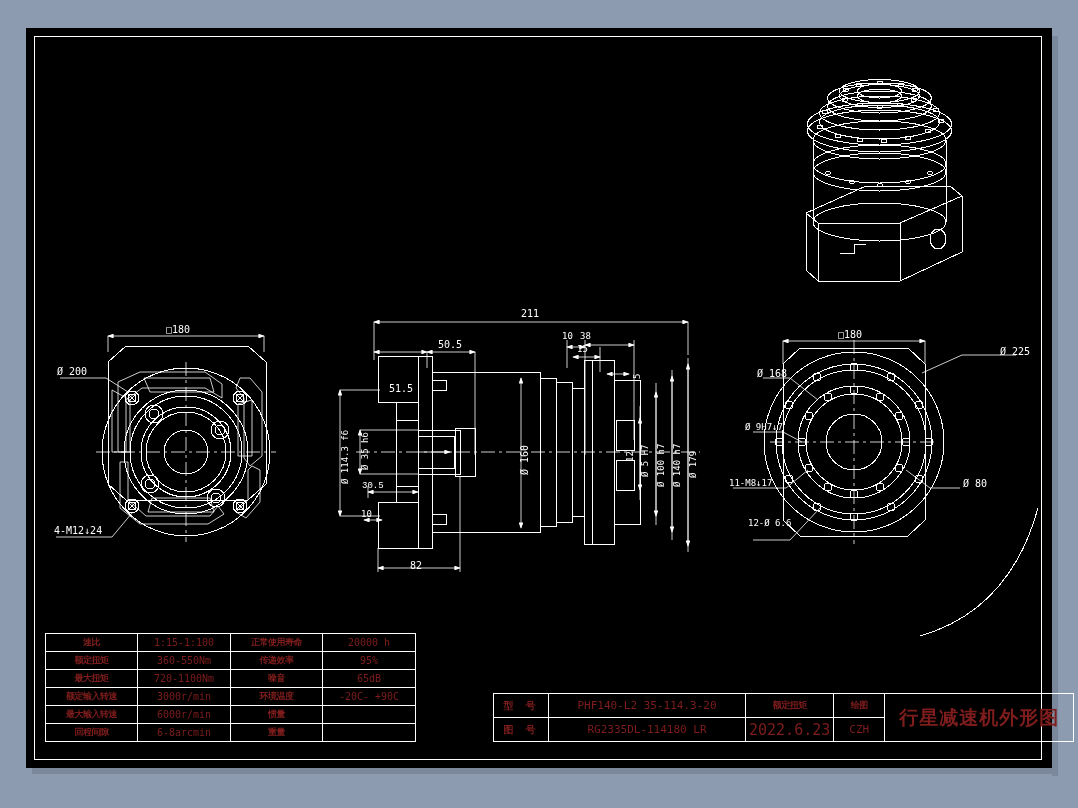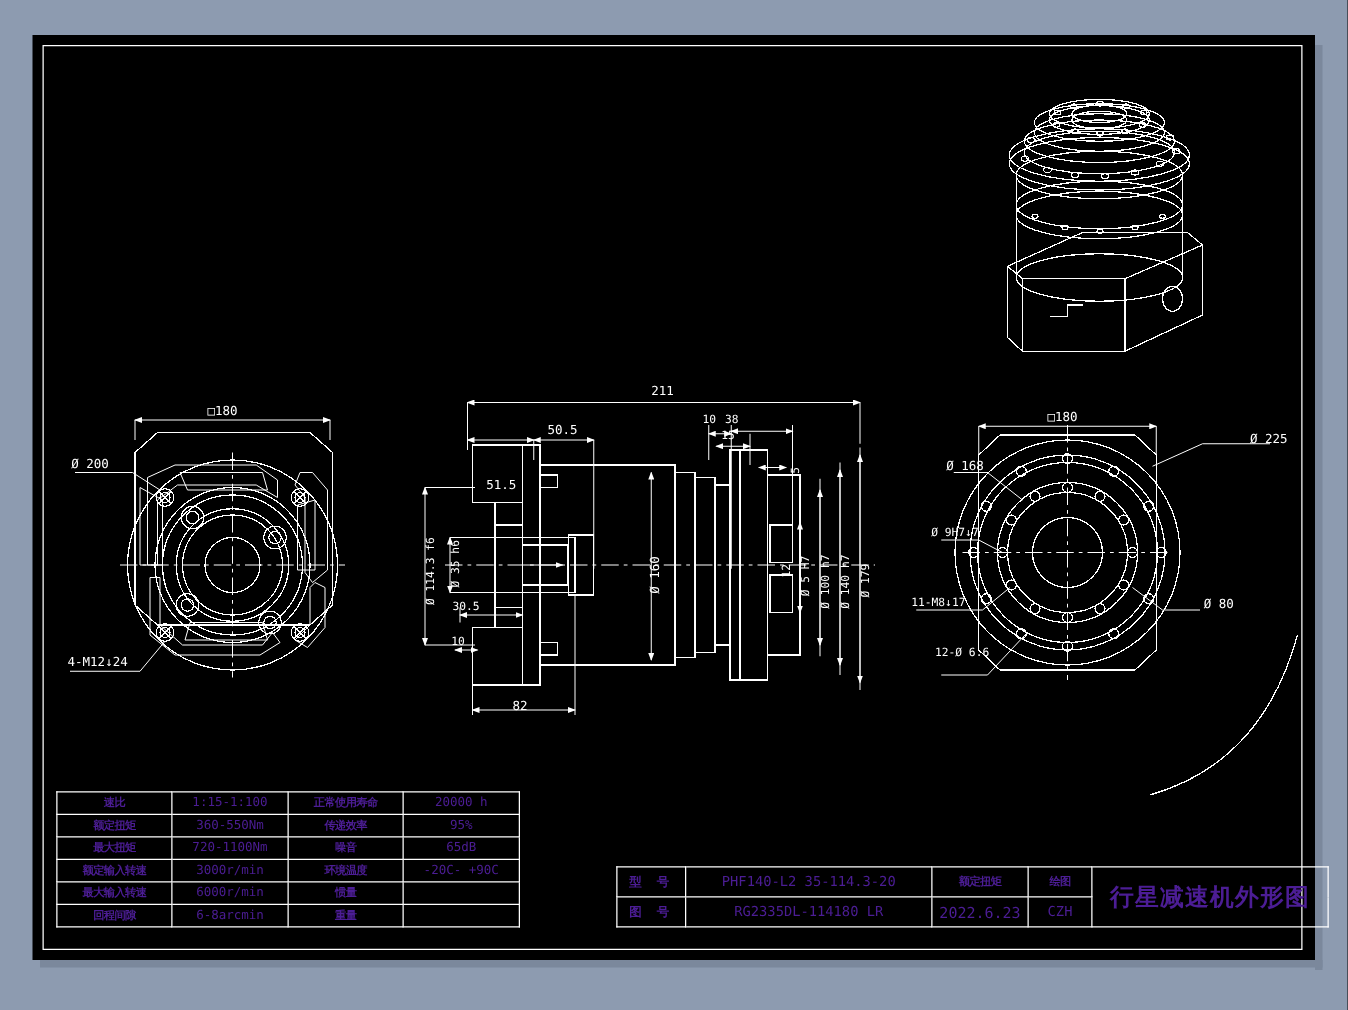--- a/index.html
+++ b/index.html
@@ -37,37 +37,37 @@
   .dim{
     position:absolute;color:#ffffff;
     font-family:"DejaVu Sans Mono","Liberation Mono",monospace;
     font-size:10px;line-height:11px;white-space:nowrap;letter-spacing:0px;
   }
   .dim.s{font-size:9px;}
   .dim.rot{transform-origin:0 0;transform:rotate(-90deg);}
 
   
   table.tbl{
-    position:absolute;border-collapse:collapse;color:#4c1d95;
+    position:absolute;border-collapse:collapse;color:#7f1d1d;
     font-family:"DejaVu Sans Mono","Liberation Mono",monospace;
   }
   table.tbl td{border:1px solid #ffffff;padding:0 3px;height:17px;
     font-size:10px;text-align:center;white-space:nowrap;}
 
   #spec-table{left:45px;top:633px;}
   #spec-table td.k{width:85px;font-family:"DejaVu Sans","Liberation Sans",sans-serif;
      font-size:9px;font-weight:bold;letter-spacing:-0.5px;}
   #spec-table td.v{width:86px;}
 
   #title-block{left:493px;top:693px;}
   #title-block td{height:23px;}
   #title-block td.k{width:48px;font-family:Liberation Mono, monospace;
     font-size:10px;font-weight:bold;letter-spacing:3px;}
   #title-block td.model{width:190px;font-size:11px;}
-  #title-block td.date{width:70px;font-size:12px;}
+  #title-block td.date{width:70px;font-size:15px;}
   #title-block td.by{width:44px;font-size:11px;}
   #title-block td.hdrcn{font-family:"DejaVu Sans","Liberation Sans",sans-serif;
     font-size:9px;font-weight:bold;letter-spacing:-0.5px;}
   #title-block td.bigtitle{
     width:182px;font-family:"DejaVu Sans","Liberation Sans",sans-serif;
     font-size:19px;font-weight:bold;letter-spacing:1px;text-align:center;}
 </style>
 </head>
 <body>
 
@@ -364,21 +364,21 @@
   <div class="dim" style="left:54px;top:525px;">4-M12↓24</div>
 
   <div class="dim" style="left:521px;top:308px;">211</div>
   <div class="dim" style="left:389px;top:339px;margin-top:44px;">51.5</div>
   <div class="dim" style="left:438px;top:339px;">50.5</div>
   <div class="dim s" style="left:562px;top:331px;">10</div>
   <div class="dim s" style="left:580px;top:331px;">38</div>
   <div class="dim s" style="left:577px;top:344px;">15</div>
   <div class="dim s rot" style="left:632px;top:379px;">5</div>
   <div class="dim" style="left:410px;top:560px;">82</div>
-  <div class="dim s" style="left:362px;top:481px;">30.5</div>
+  <div class="dim s" style="left:362px;top:481px;font-family:Liberation Mono, monospace;">30.5</div>
   <div class="dim s" style="left:361px;top:509px;">10</div>
   <div class="dim s rot" style="left:340px;top:484px;">Ø 114.3 f6</div>
   <div class="dim s rot" style="left:360px;top:470px;">Ø 35 h6</div>
   <div class="dim rot" style="left:519px;top:475px;">Ø 160</div>
   <div class="dim s rot" style="left:640px;top:477px;">Ø 5 H7</div>
   <div class="dim s rot" style="left:656px;top:487px;">Ø 100 h7</div>
   <div class="dim s rot" style="left:672px;top:487px;">Ø 140 h7</div>
   <div class="dim s rot" style="left:688px;top:478px;">Ø 179</div>
   <div class="dim s rot" style="left:625px;top:462px;">12</div>
 

